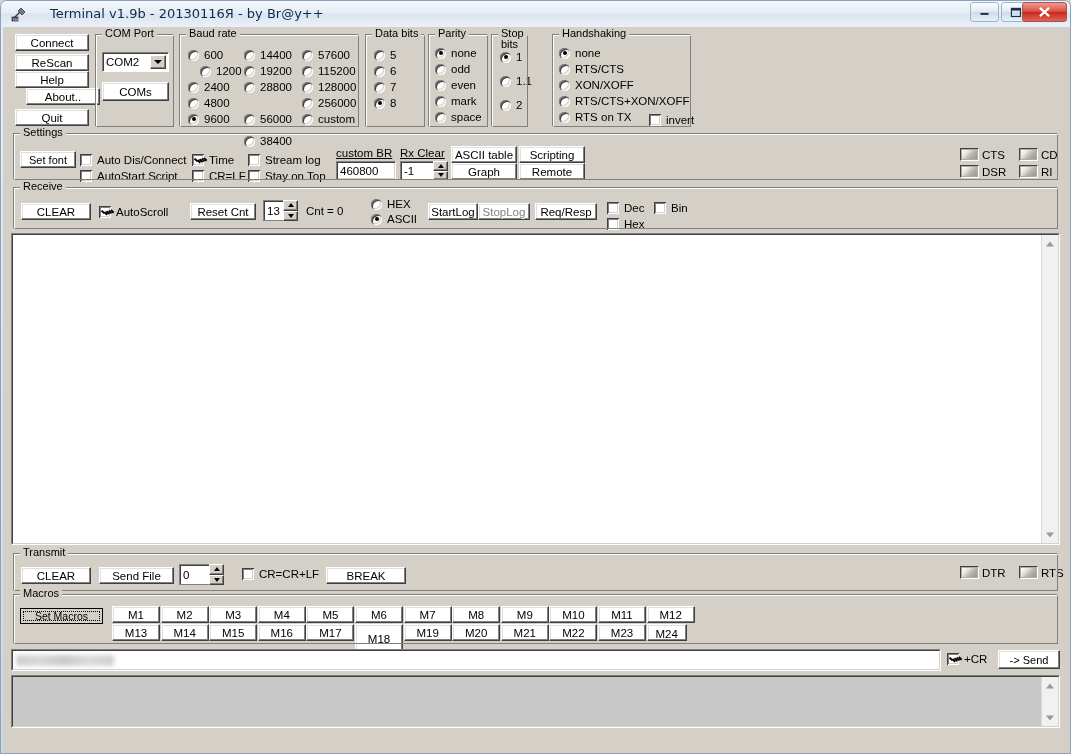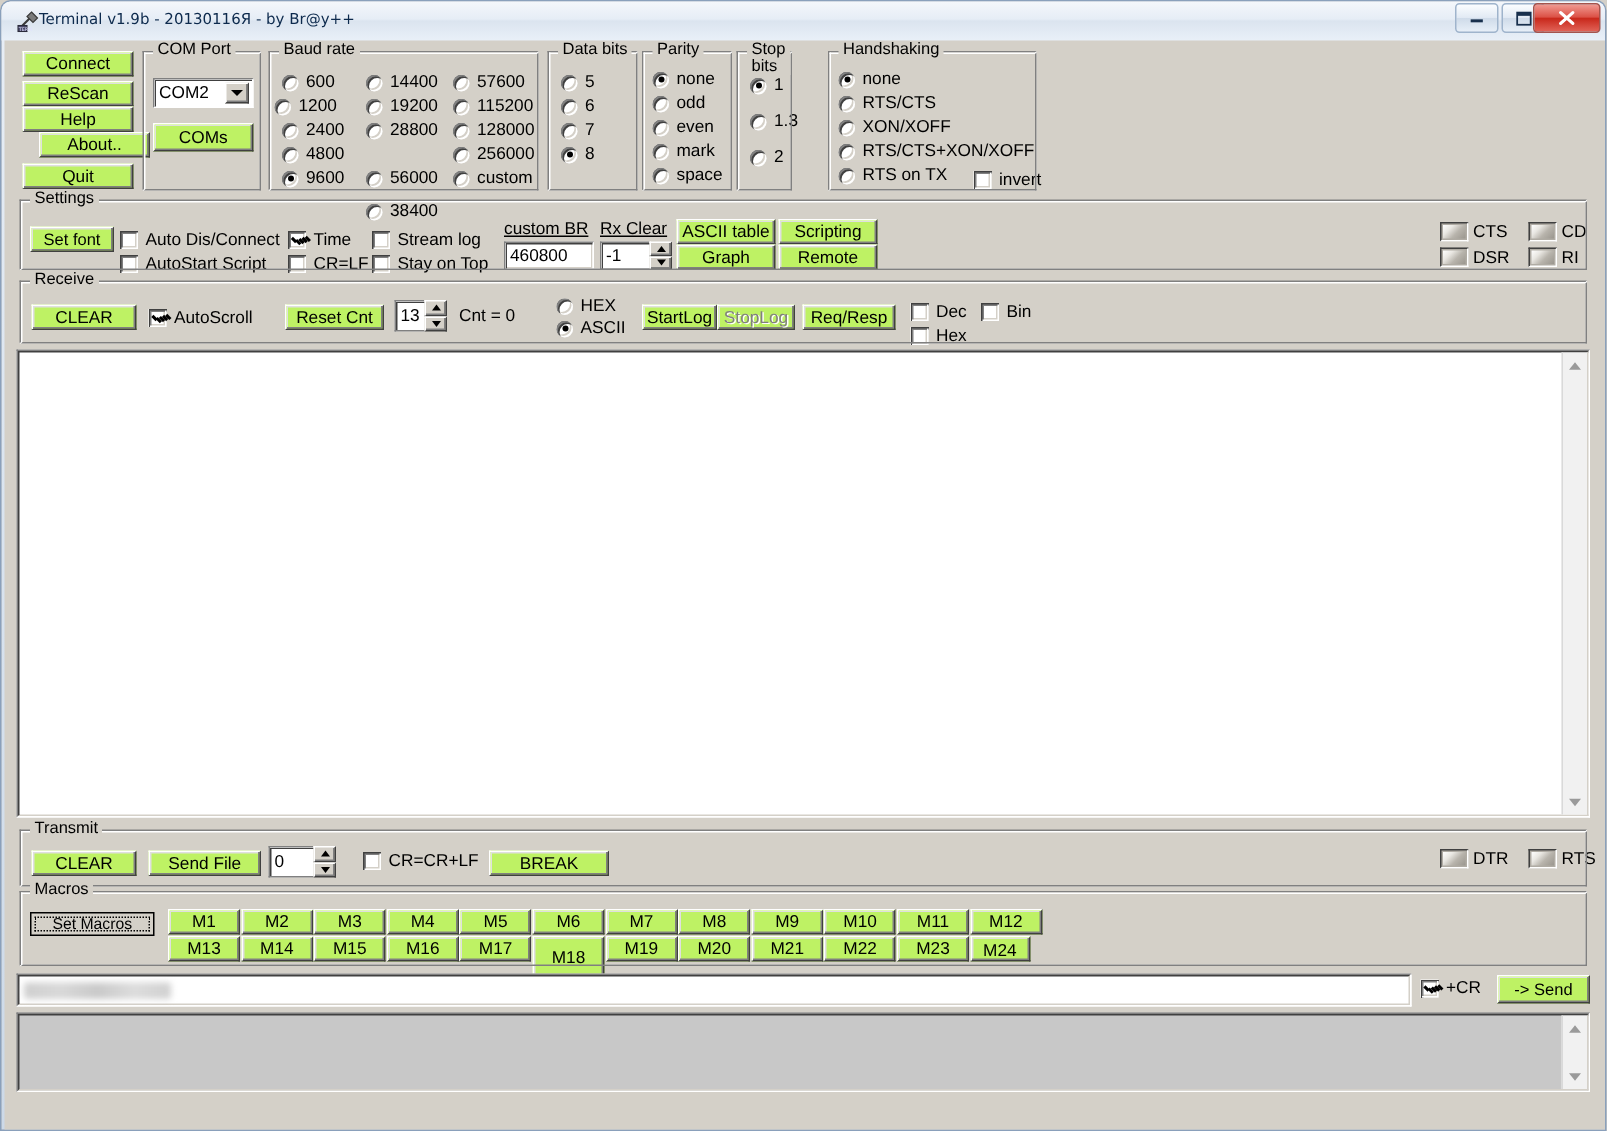--- a/index.html
+++ b/index.html
@@ -21,22 +21,22 @@
   #titlebar{
     position:absolute;left:0;top:0;height:26px;width:100%;
     border-radius:6px 6px 0 0;
     background:linear-gradient(to bottom,#f4f7fb 0%,#e6edf6 45%,#dbe4ef 50%,#e9f0f8 100%);
     box-sizing:border-box;
   }
   #title-icon{
     position:absolute;left:10px;top:5px;width:17px;height:17px;
   }
   #title-text{
-    position:absolute;left:25px;top:4px;height:18px;line-height:18px;
-    font-family:"DejaVu Sans",sans-serif;font-size:10px;color:#0d2a4d;
+    position:absolute;left:49px;top:4px;height:18px;line-height:18px;
+    font-family:"DejaVu Sans",sans-serif;font-size:13px;color:#0d2a4d;
     white-space:nowrap;
   }
   .tbtn{
     position:absolute;top:1px;height:20px;width:29px;
     border:1px solid #9fb4cc;border-radius:3px;
     background:linear-gradient(to bottom,#fbfdff 0%,#e2eaf4 48%,#cfdbe9 52%,#e7eff8 100%);
     box-sizing:border-box;cursor:default;
   }
   #btn-min{right:71px;}
   #btn-max{right:40px;}
@@ -65,21 +65,21 @@
     pointer-events:none;
   }
   .glabel{
     position:absolute;top:-7px;left:6px;background:#d4d0c8;
     padding:0 3px;font-size:11px;line-height:11px;z-index:3;
     font-family:"Liberation Sans",sans-serif;
   }
   
   .btn{
     position:absolute;
-    background:#bef264;
+    background:#ffffff;
     border:1px solid #ffffff;
     border-right-color:#404040;border-bottom-color:#404040;
     box-shadow:inset -1px -1px 0 #808080, inset 1px 1px 0 #dfdfdf;
     box-sizing:border-box;
     font-family:"Liberation Sans",sans-serif;font-size:11.5px;
     text-align:center;cursor:default;color:#000;
     display:flex;align-items:center;justify-content:center;
     white-space:nowrap;
     user-select:none;
   }
@@ -293,21 +293,21 @@
         </div>
     </div>
 
     <div class="group" style="left:176px;top:7px;width:180px;height:93px;">
       <div class="glabel">Baud rate</div>
       <div id="baud-col1">
           <div class="radio" style="left: 8px; top: 14px;">
             <span class="rdot"></span>
             <span>600</span>
           </div>
-          <div class="radio" style="left: 3px; top: 30px;">
+          <div class="radio" style="left: 20px; top: 30px;">
             <span class="rdot"></span>
             <span>1200</span>
           </div>
           <div class="radio" style="left: 8px; top: 46px;">
             <span class="rdot"></span>
             <span>2400</span>
           </div>
           <div class="radio" style="left: 8px; top: 62px;">
             <span class="rdot"></span>
             <span>4800</span>
@@ -413,21 +413,21 @@
 
     <div class="group" style="left:488px;top:7px;width:37px;height:93px;">
       <div class="glabel">Stop bits</div>
       <div id="stopbits-list">
           <div class="radio" style="left: 8px; top: 16px;">
             <span class="rdot on"></span>
             <span>1</span>
           </div>
           <div class="radio" style="left: 8px; top: 40px;">
             <span class="rdot"></span>
-            <span>1.3</span>
+            <span>1.1</span>
           </div>
           <div class="radio" style="left: 8px; top: 64px;">
             <span class="rdot"></span>
             <span>2</span>
           </div>
         </div>
     </div>
 
     <div class="group" style="left:549px;top:7px;width:139px;height:93px;">
       <div class="glabel">Handshaking</div>

